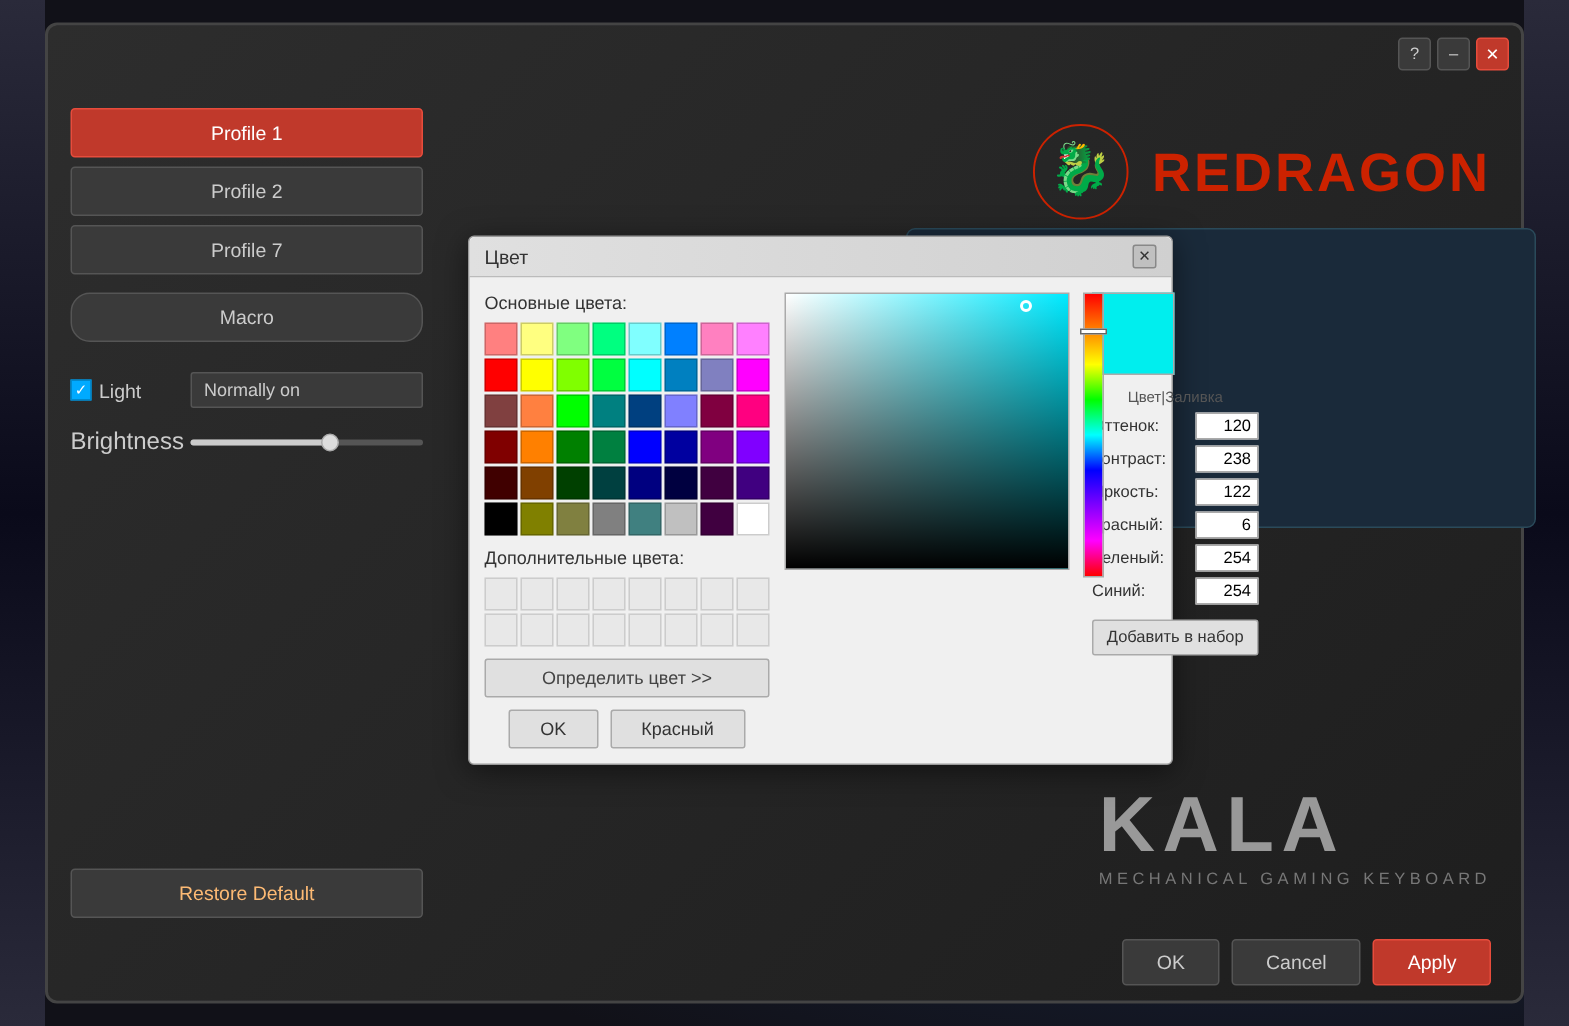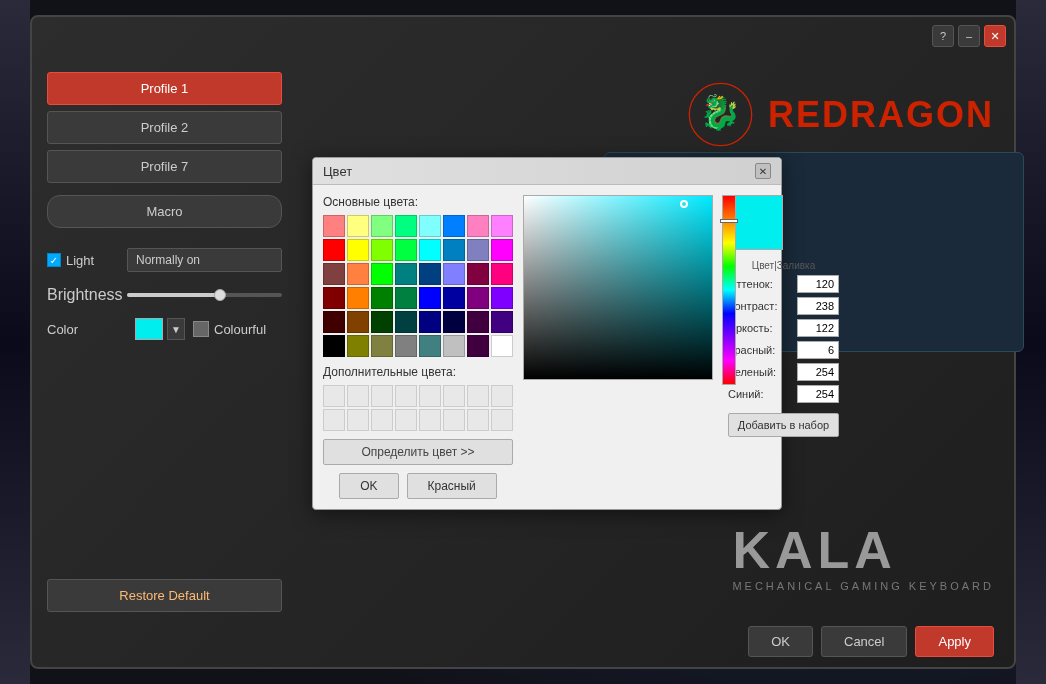--- a/index.html
+++ b/index.html
@@ -524,31 +524,20 @@
       </div>
 
       <div class="light-row">
         <span class="brightness-label">Brightness</span>
         <div class="slider-container">
           <div class="slider-fill"></div>
           <div class="slider-thumb"></div>
         </div>
       </div>
 
-      <div class="light-row color-row">
-        <span class="color-label">Color</span>
-        <div class="color-swatch-container">
-          <div class="color-swatch"></div>
-          <div class="color-dropdown-arrow">▼</div>
-        </div>
-        <label class="colorful-checkbox">
-          <div class="colorful-box"></div>
-          <span>Colourful</span>
-        </label>
-      </div>
     </div>
   </div>
 
   <button class="restore-btn">Restore Default</button>
 
   <div class="main-content">
 
     <div class="brand-area">
 
       <svg class="dragon-logo" viewBox="0 0 100 100">

